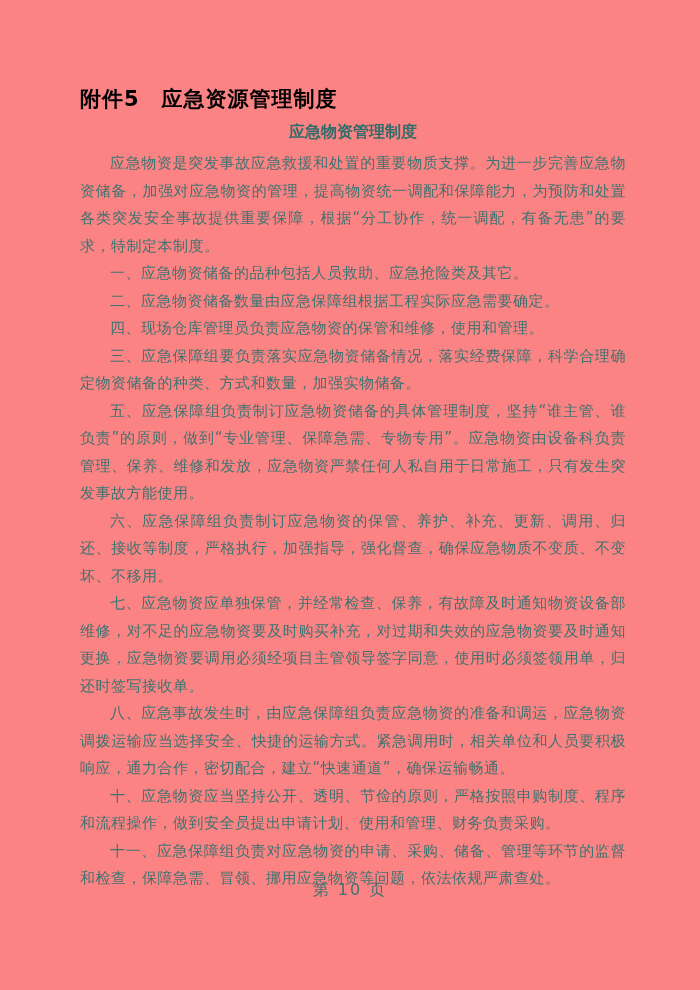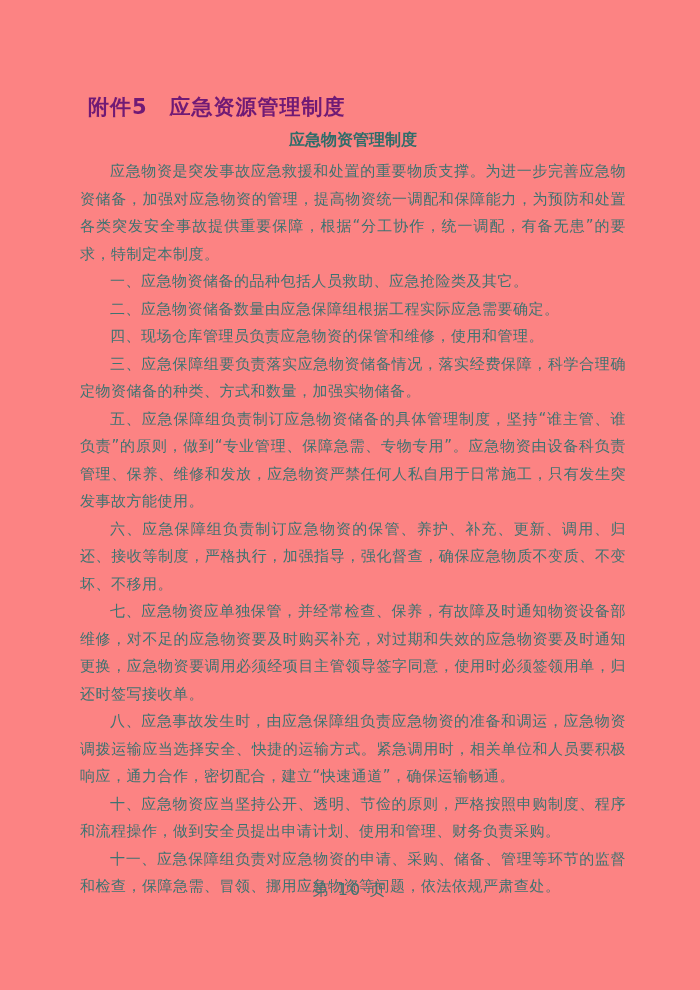--- a/index.html
+++ b/index.html
@@ -16,24 +16,24 @@
   }
   .page {
     position: relative;
     width: 700px;
     height: 990px;
     box-sizing: border-box;
     padding: 86px 74px 0 80px;
     background: #fc8383;
   }
   .attachment-title {
-    margin: 8px;
+    margin: 0;
     font-size: 21px;
     font-weight: bold;
-    color: #701a75;
+    color: #000000;
     letter-spacing: 1px;
     line-height: 26px;
     white-space: pre;
   }
   .doc-title {
     margin: 10px 0 0 0;
     font-size: 16px;
     font-weight: bold;
     color: #2f6d6a;
     text-align: center;

